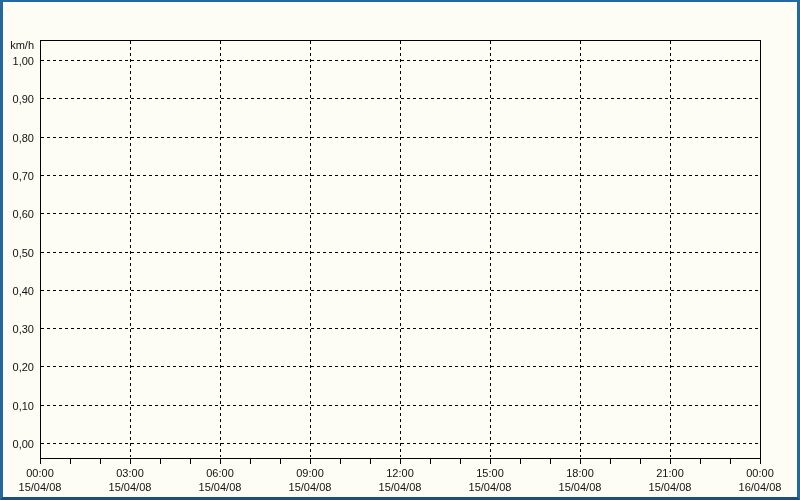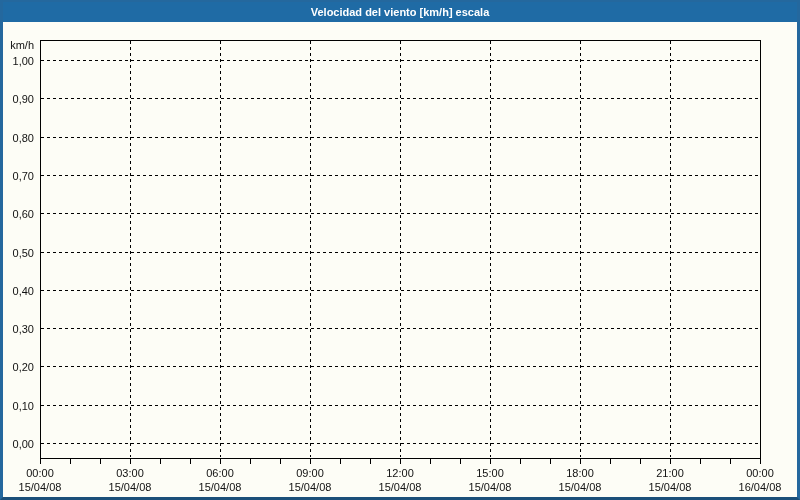--- a/index.html
+++ b/index.html
@@ -40,23 +40,20 @@
   .plot-svg text {
     font-family: "Liberation Sans", sans-serif;
     font-size: 11px;
     fill: #111111;
   }
 </style>
 </head>
 <body>
 
 <div class="window">
-  <div class="titlebar">
-    <span>Velocidad del viento [km/h] escala</span>
-  </div>
   <svg class="plot-svg" id="plot" viewBox="0 0 800 500" xmlns="http://www.w3.org/2000/svg">
       <line x1="41" y1="60.5" x2="759" y2="60.5" stroke="#000000" stroke-width="1" stroke-dasharray="3,3" shape-rendering="crispEdges"></line>
       <text x="34" y="64.5" text-anchor="end">1,00</text>
       <line x1="41" y1="98.5" x2="759" y2="98.5" stroke="#000000" stroke-width="1" stroke-dasharray="3,3" shape-rendering="crispEdges"></line>
       <text x="34" y="102.5" text-anchor="end">0,90</text>
       <line x1="41" y1="137.5" x2="759" y2="137.5" stroke="#000000" stroke-width="1" stroke-dasharray="3,3" shape-rendering="crispEdges"></line>
       <text x="34" y="141.5" text-anchor="end">0,80</text>
       <line x1="41" y1="175.5" x2="759" y2="175.5" stroke="#000000" stroke-width="1" stroke-dasharray="3,3" shape-rendering="crispEdges"></line>
       <text x="34" y="179.5" text-anchor="end">0,70</text>
       <line x1="41" y1="213.5" x2="759" y2="213.5" stroke="#000000" stroke-width="1" stroke-dasharray="3,3" shape-rendering="crispEdges"></line>

